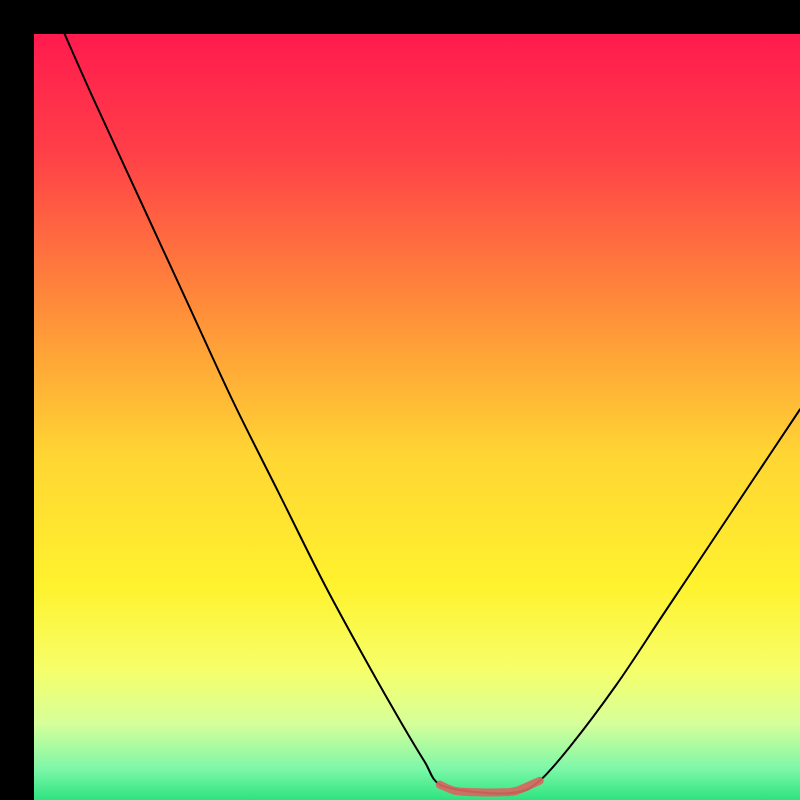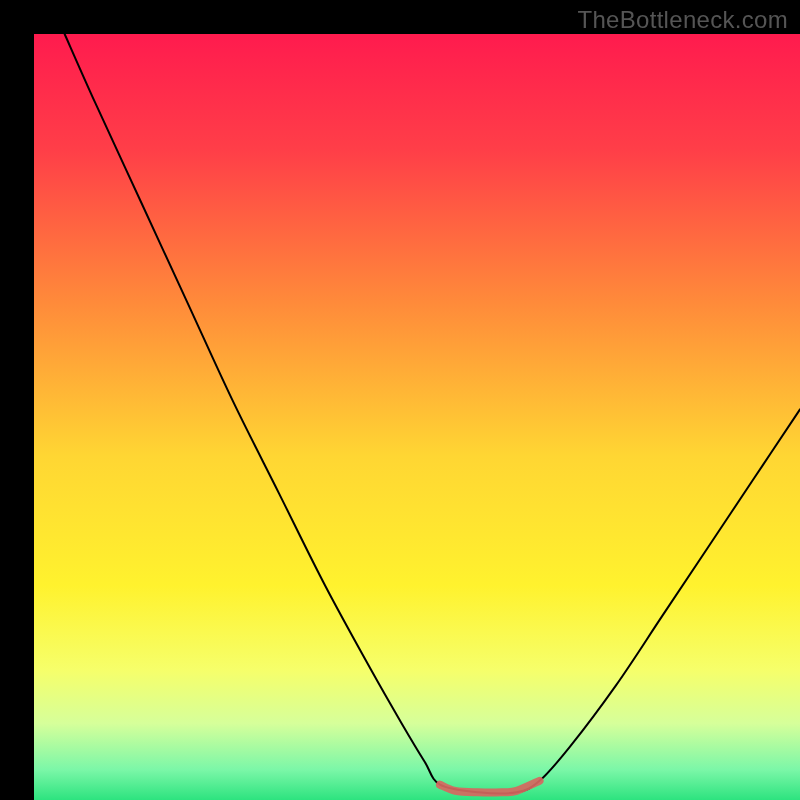--- a/index.html
+++ b/index.html
@@ -47,14 +47,13 @@
           <stop offset="83.0%" stop-color="#f6ff6a"></stop>
           <stop offset="90.0%" stop-color="#d6ff9a"></stop>
           <stop offset="96.0%" stop-color="#7cf7a8"></stop>
           <stop offset="100.0%" stop-color="#2de37f"></stop>
         </linearGradient>
     </defs>
     <rect id="plot-bg" fill="url(#bg-grad)" x="34" y="34" width="766" height="766"></rect>
     <path id="curve-main" fill="none" d="M 64.64 34.00 C 69.75 45.49, 82.51 74.85, 95.28 102.94 C 108.05 131.03, 125.92 169.33, 141.24 202.52 C 156.56 235.71, 171.88 268.91, 187.20 302.10 C 202.52 335.29, 217.84 369.76, 233.16 401.68 C 248.48 433.60, 263.80 462.96, 279.12 493.60 C 294.44 524.24, 309.76 556.16, 325.08 585.52 C 340.40 614.88, 358.27 646.80, 371.04 669.78 C 383.81 692.76, 392.74 708.08, 401.68 723.40 C 410.62 738.72, 418.28 751.49, 424.66 761.70 C 431.04 771.91, 431.04 779.57, 439.98 784.68 C 448.92 789.79, 465.51 791.06, 478.28 792.34 C 491.05 793.62, 506.37 794.25, 516.58 792.34 C 526.79 790.43, 530.62 788.51, 539.56 780.85 C 548.50 773.19, 557.43 762.34, 570.20 746.38 C 582.97 730.42, 600.84 706.80, 616.16 685.10 C 631.48 663.40, 646.80 639.14, 662.12 616.16 C 677.44 593.18, 692.76 570.20, 708.08 547.22 C 723.40 524.24, 738.72 501.26, 754.04 478.28 C 769.36 455.30, 792.34 420.83, 800.00 409.34" stroke="#000000" stroke-width="2" stroke-linecap="round"></path>
     <path id="curve-marker" fill="none" d="M 439.98 784.68 C 442.53 785.70, 448.92 789.53, 455.30 790.81 C 461.68 792.08, 470.62 792.08, 478.28 792.34 C 485.94 792.60, 494.88 792.60, 501.26 792.34 C 507.64 792.08, 510.20 792.72, 516.58 790.81 C 522.96 788.89, 535.73 782.51, 539.56 780.85" stroke="#d6675f" stroke-width="8" stroke-linecap="round" opacity="0.92"></path>
   </svg>
-  <div class="watermark">TheBottleneck.com</div>
 </div>
 
 </body></html>

